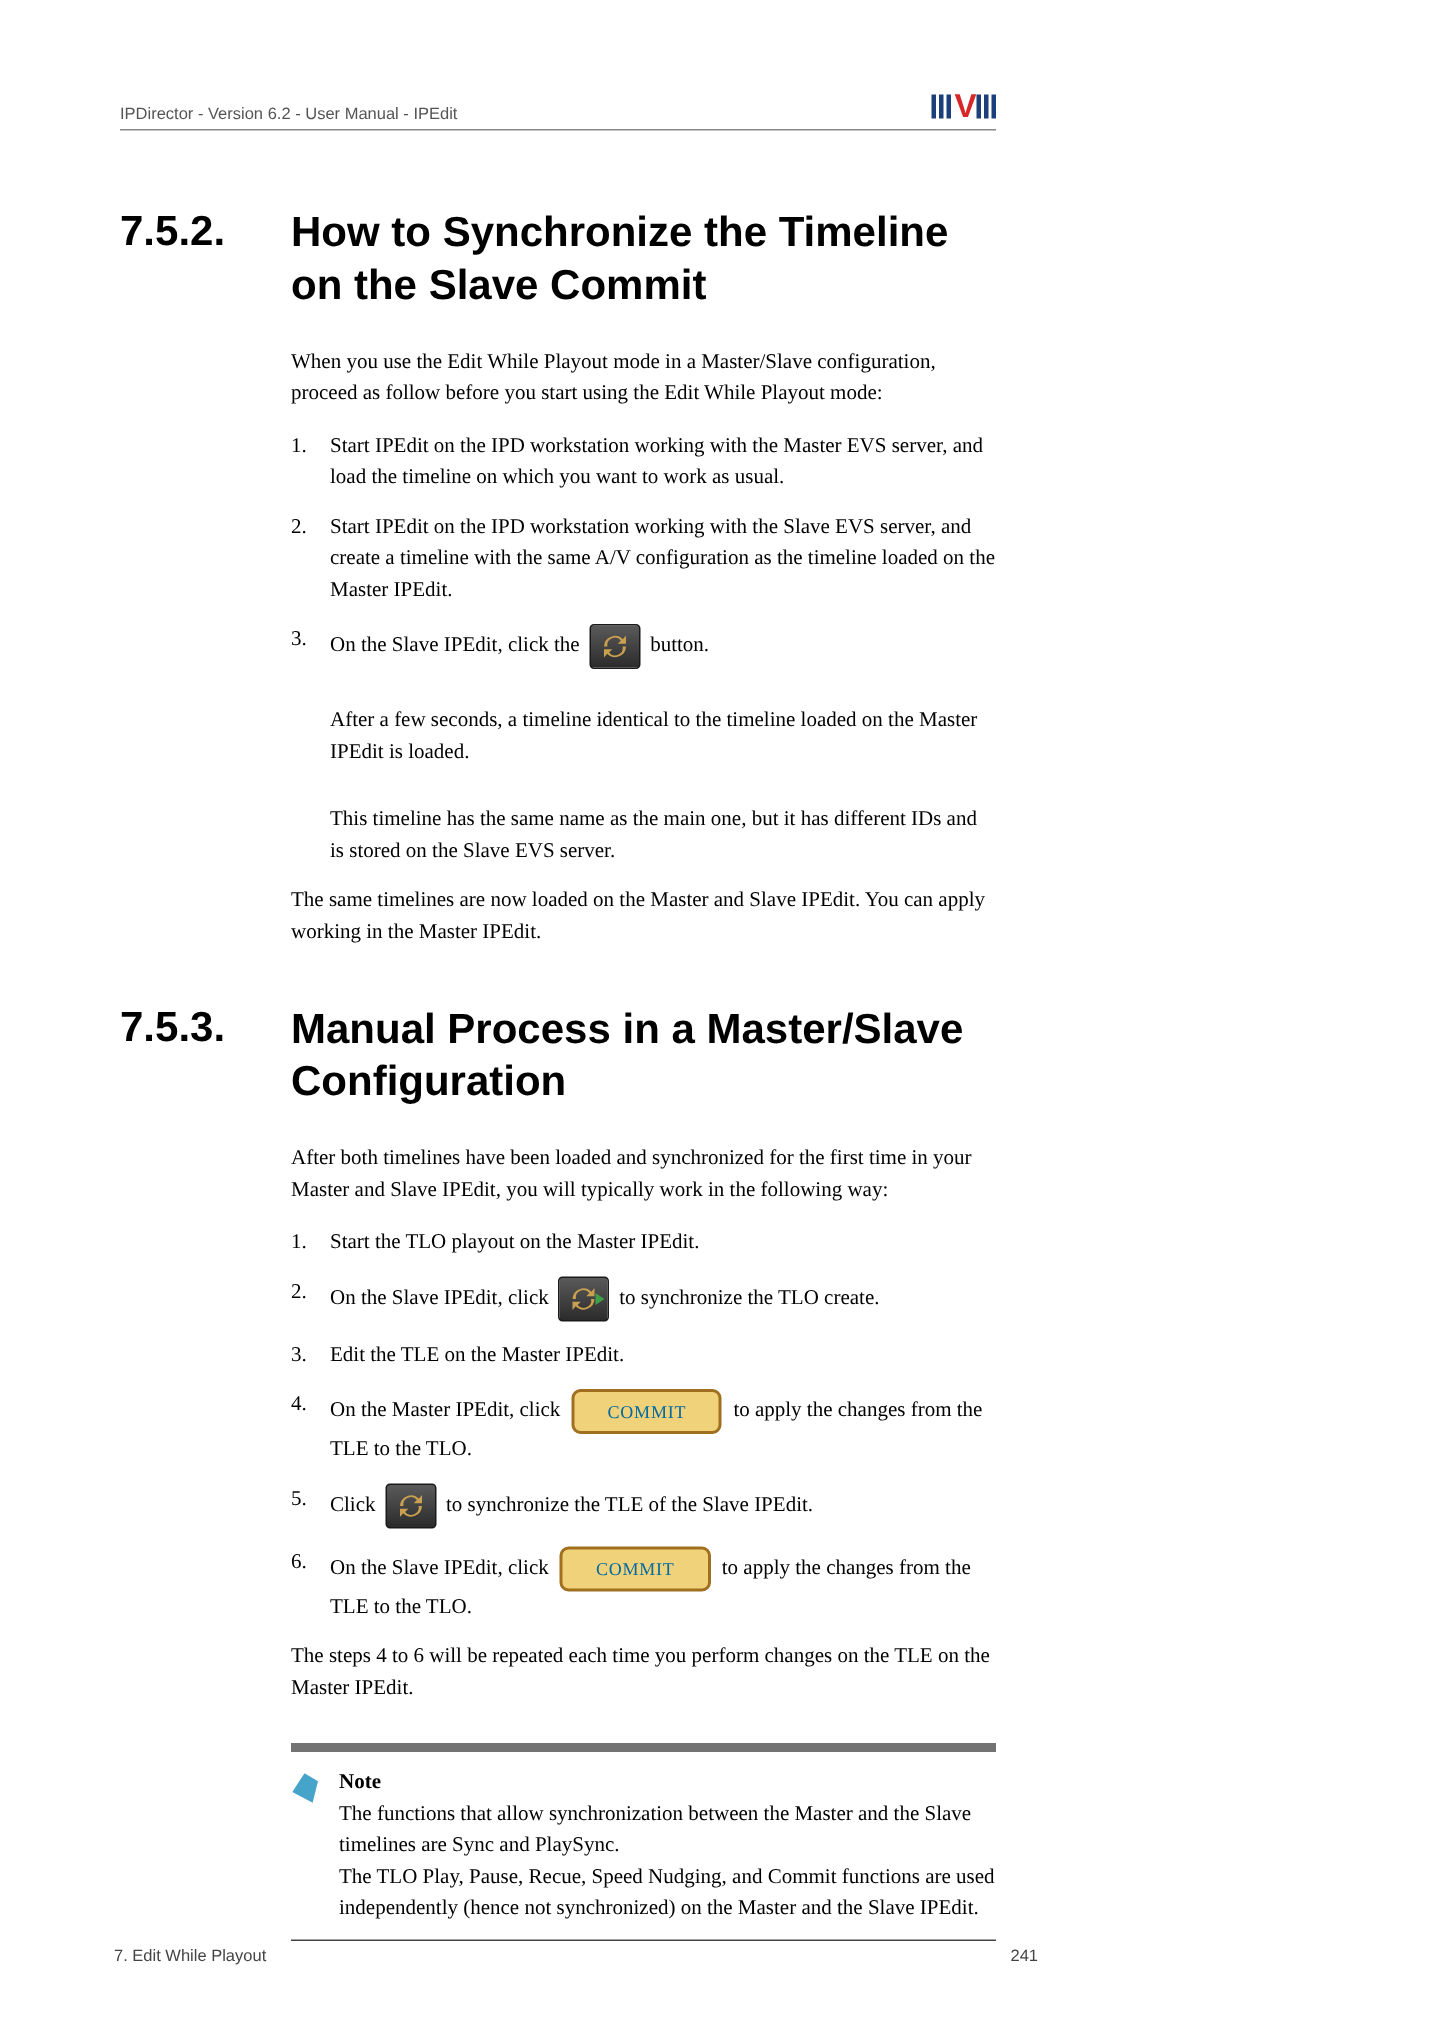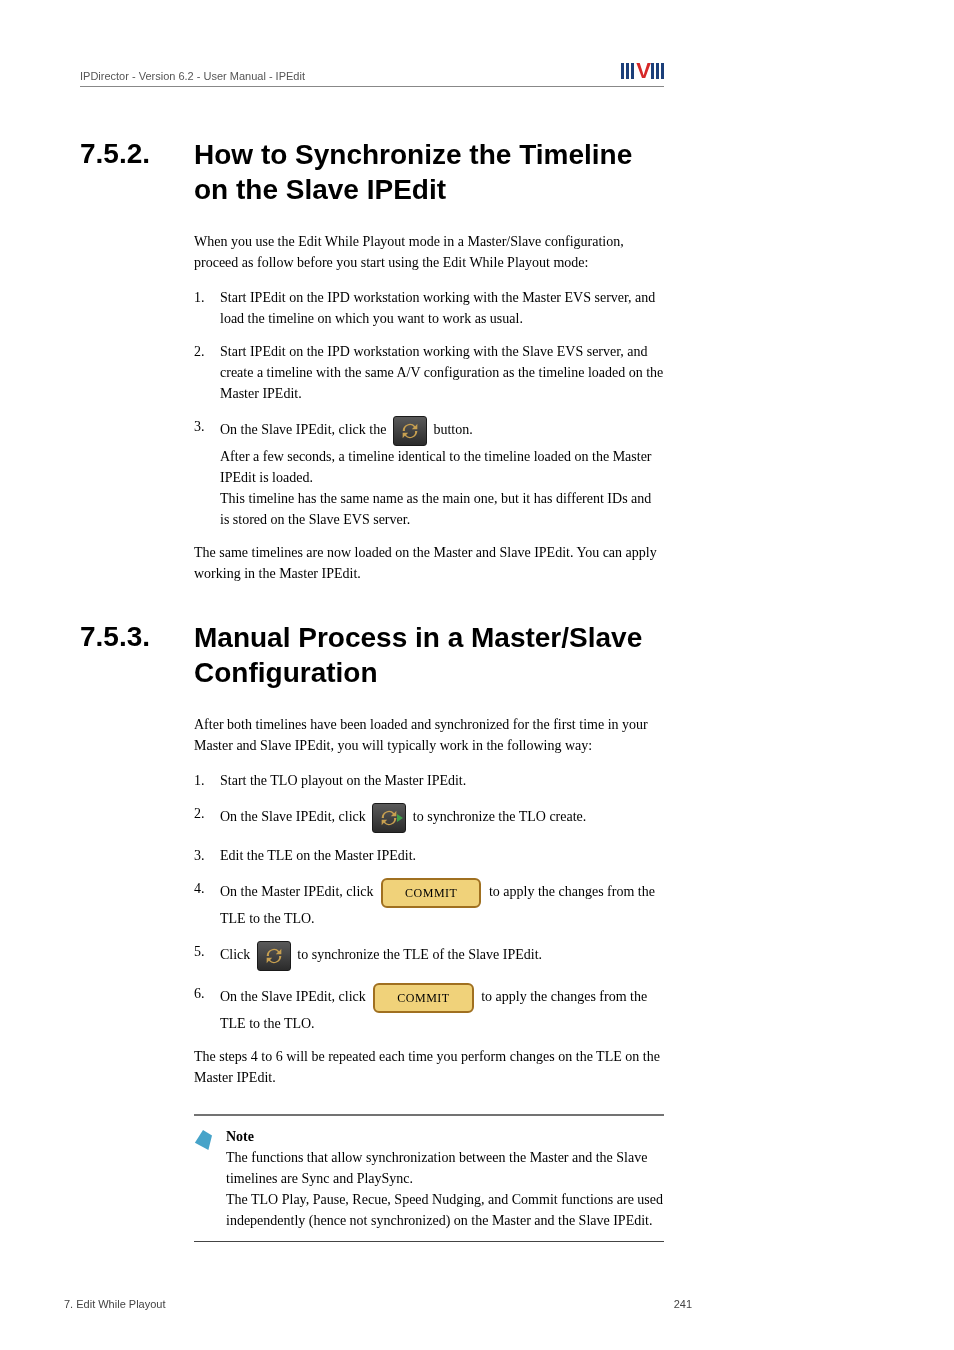--- a/index.html
+++ b/index.html
@@ -85,21 +85,21 @@
   }
   ol.num-list > li::before {
     content: counter(item) ".";
     position: absolute;
     left: 0;
     top: 0;
   }
   .sub-para {
     font-size: 14px;
     line-height: 1.5;
-    margin-top: 0;
+    margin-top: 24px;
   }
   .inline-icon {
     display: inline-flex;
     align-items: center;
     justify-content: center;
     width: 34px;
     height: 30px;
     background: linear-gradient(#5a5a5a, #2b2b2b);
     border: 1px solid #1a1a1a;
     border-radius: 3px;
@@ -125,48 +125,48 @@
   }
   .commit-btn {
     display: inline-flex;
     align-items: center;
     justify-content: center;
     padding: 4px 22px;
     background: #f0d27a;
     border: 2px solid #a07020;
     border-radius: 6px;
     font-size: 12px;
-    color: #000000;
+    color: #0369a1;
     vertical-align: middle;
     margin: 0 4px;
     letter-spacing: 0.5px;
   }
   .note-box {
-    border-top: 2px solid #737373;
+    border-top: 6px solid #737373;
     border-bottom: 1px solid #444;
     padding: 10px 0 10px 0;
     margin-top: 26px;
     display: flex;
     gap: 14px;
     font-size: 14px;
     line-height: 1.5;
   }
   .note-marker {
     width: 18px;
     flex-shrink: 0;
     display: flex;
     align-items: flex-start;
     justify-content: center;
     padding-top: 4px;
   }
   .note-marker svg { width: 18px; height: 20px; }
   .note-title { font-weight: bold; }
   .footer-row {
     position: absolute;
-    left: 64px;
+    left: 76px;
     right: 80px;
     bottom: 40px;
     display: flex;
     justify-content: space-between;
     font-size: 11px;
     color: #444;
     border-top: 0;
   }
   .li-flow { display: inline; }
 </style>
@@ -187,21 +187,21 @@
       <span class="logo-bars">
           <span class="logo-bar"></span>
           <span class="logo-bar"></span>
           <span class="logo-bar"></span>
         </span>
     </div>
   </div>
 
   <div class="section">
     <div class="sec-num">7.5.2.</div>
-    <div class="sec-title">How to Synchronize the Timeline on the Slave IPEdit</div>
+    <div class="sec-title">How to Synchronize the Timeline on the Slave Commit</div>
   </div>
 
   <div class="body-block">
     <p class="para">When you use the Edit While Playout mode in a Master/Slave configuration, proceed as follow before you start using the Edit While Playout mode:</p>
 
     <ol class="num-list">
       <li>
         <span>Start IPEdit on the IPD workstation working with the Master EVS server, and load the timeline on which you want to work as usual.</span>
       </li>
       <li>

